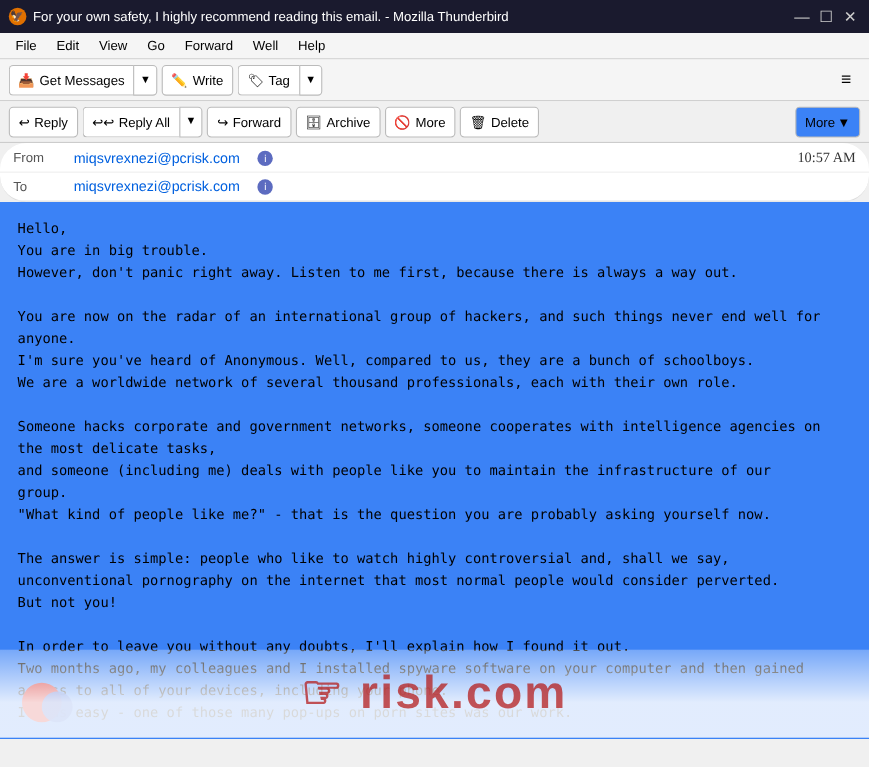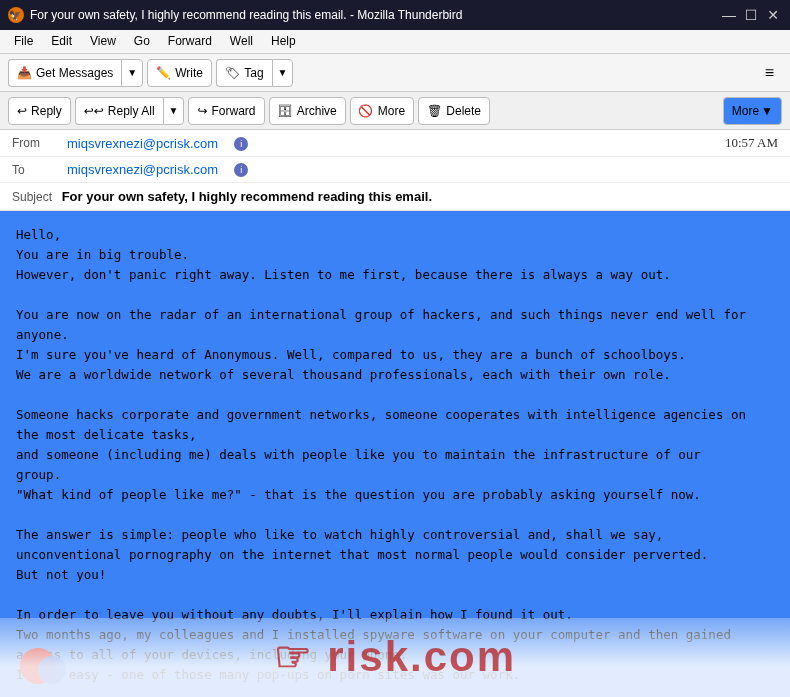--- a/index.html
+++ b/index.html
@@ -145,20 +145,21 @@
       height: 28px;
       margin-left: auto;
     }
     .email-toolbar-spacer { flex: 1; }
 
     
     .email-header {
       background: #fff;
       padding: 0;
       border-bottom: 1px solid #ddd;
+      border-radius: 24px;
     }
     .header-row {
       display: flex;
       align-items: center;
       padding: 5px 12px;
       border-bottom: 1px solid #eee;
       font-size: 13px;
     }
     .header-label { 
       color: #555; 
@@ -347,24 +348,20 @@
     </span>
     <span class="header-time">10:57 AM</span>
   </div>
   <div class="header-row">
     <span class="header-label">To</span>
     <span class="header-value">
       <span class="email-address">miqsvrexnezi@pcrisk.com</span>
       <span class="verify-icon">i</span>
     </span>
   </div>
-  <div class="subject-row">
-    <span class="subject-label">Subject</span>
-    <span class="subject-text">For your own safety, I highly recommend reading this email.</span>
-  </div>
 </div>
 
 <div class="email-body-container">
   <div style="white-space: pre-wrap; font-family: monospace; font-size: 12.5px; line-height: 1.6; padding-bottom: 80px;">Hello,
 You are in big trouble.
 However, don't panic right away. Listen to me first, because there is always a way out.
 
 You are now on the radar of an international group of hackers, and such things never end well for
 anyone.
 I'm sure you've heard of Anonymous. Well, compared to us, they are a bunch of schoolboys.

